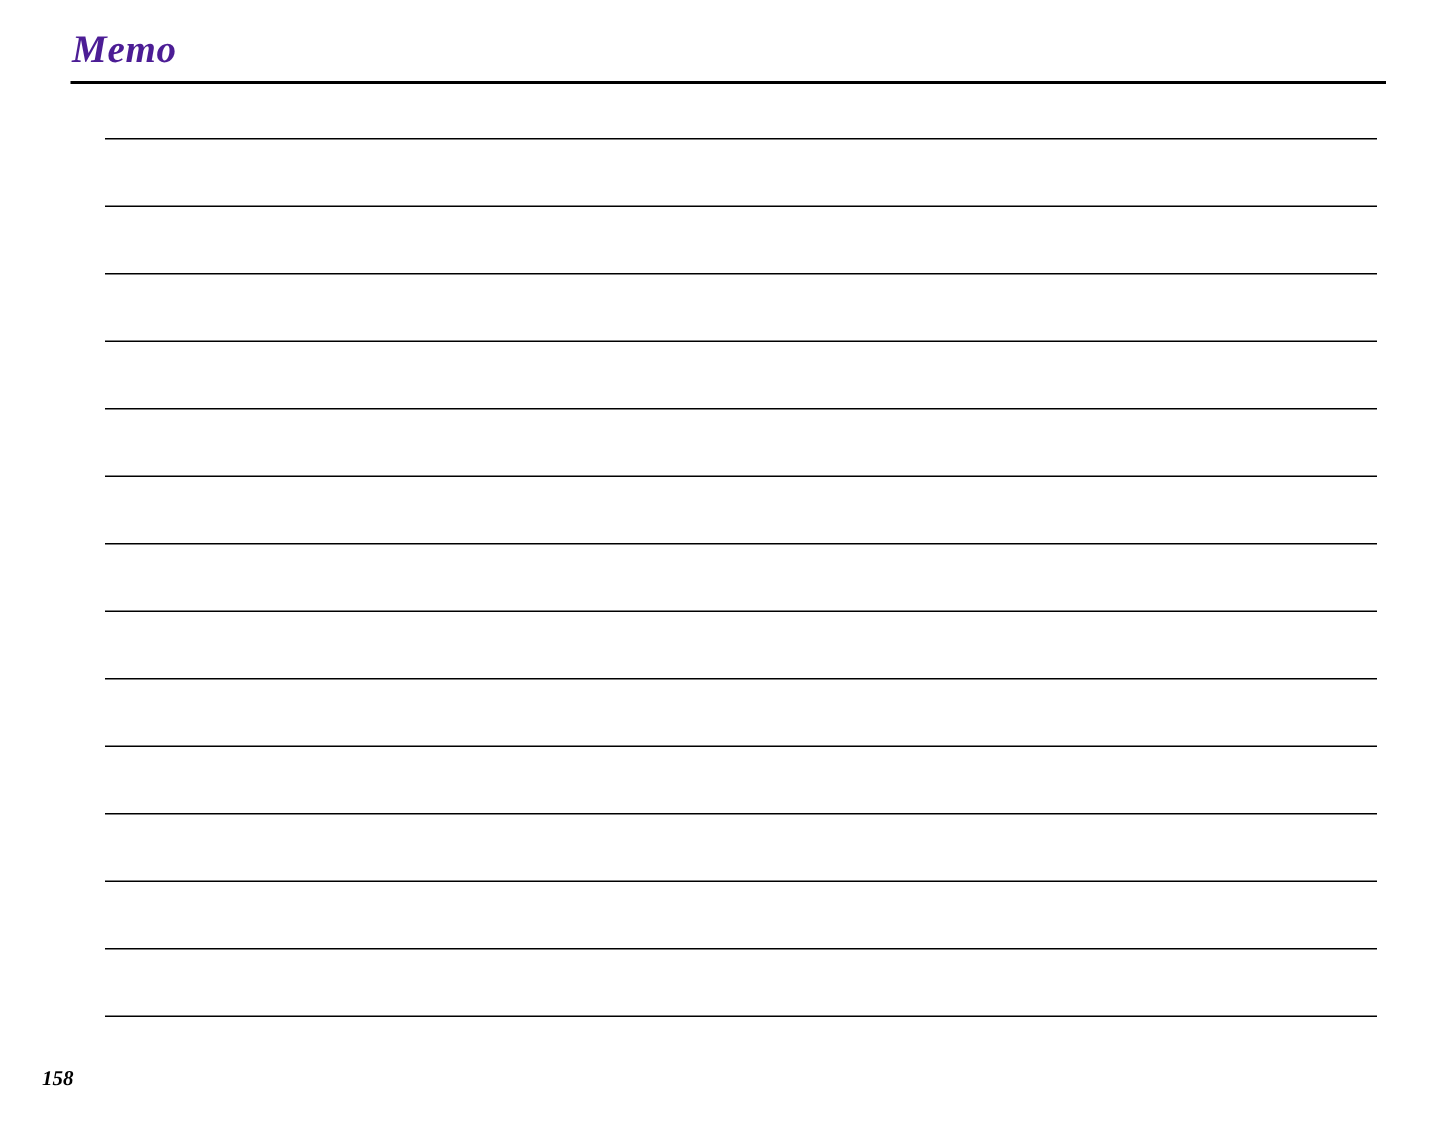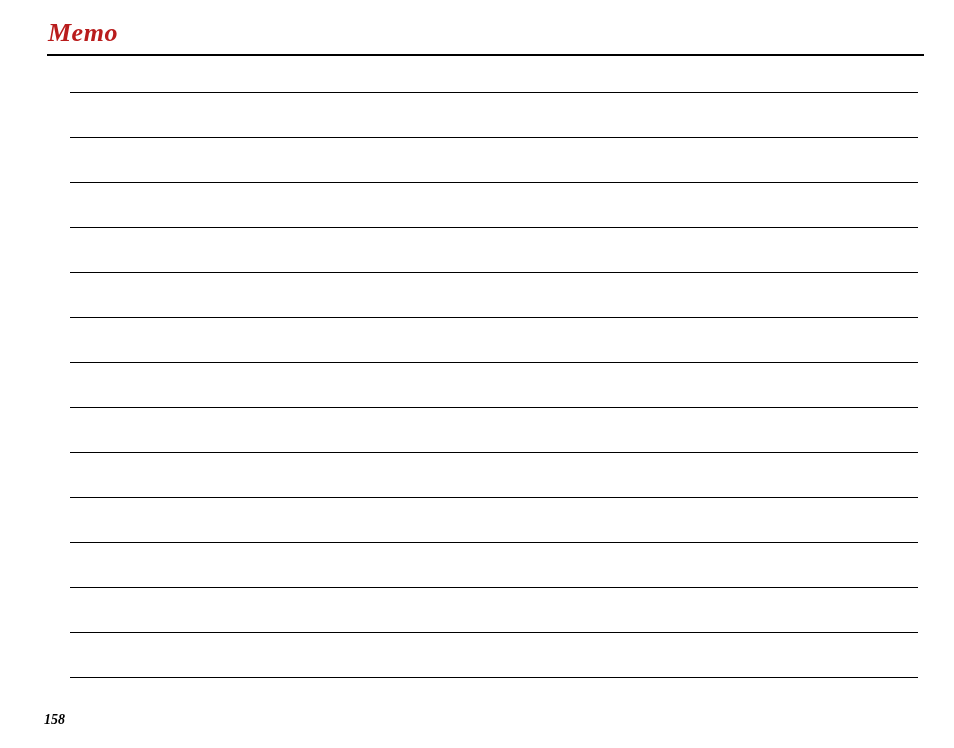--- a/index.html
+++ b/index.html
@@ -12,21 +12,21 @@
       height: 748px;
       background: #ffffff;
       font-family: Georgia, 'Times New Roman', serif;
       position: relative;
       padding: 18px 30px 0 48px;
     }
     .page-title {
       font-size: 26px;
       font-weight: bold;
       font-style: italic;
-      color: #b91c1c;
+      color: #4c1d95;
       margin-bottom: 6px;
       letter-spacing: 0.5px;
     }
     .title-rule {
       border: none;
       border-top: 2px solid #000;
       margin-bottom: 36px;
       margin-left: -1px;
     }
     .memo-lines {
@@ -34,21 +34,21 @@
       padding-right: 6px;
     }
     .memo-line {
       border: none;
       border-top: 1px solid #000;
       margin-bottom: 44px;
     }
     .page-number {
       position: absolute;
       bottom: 20px;
-      left: 44px;
+      left: 28px;
       font-size: 14px;
       font-weight: bold;
       font-style: italic;
       color: #000;
       text-align: right;
     }
   </style>
 </head>
 <body>
 

